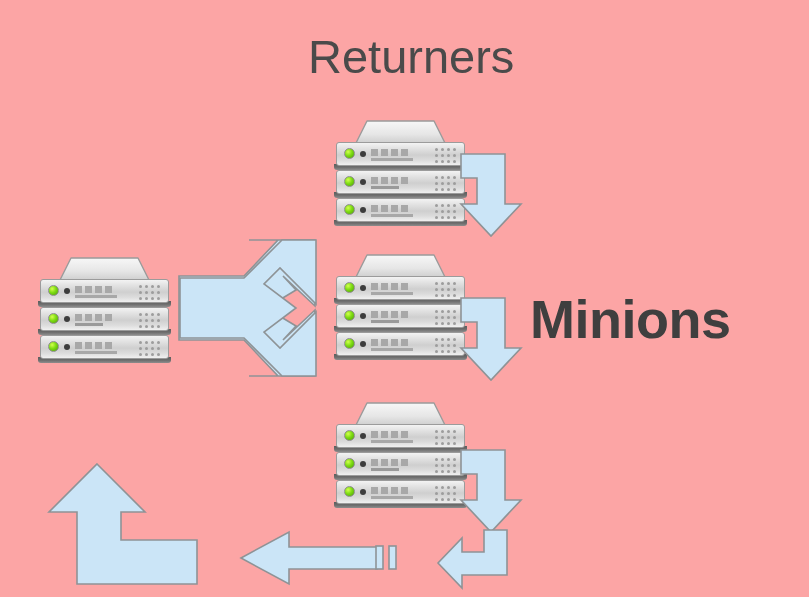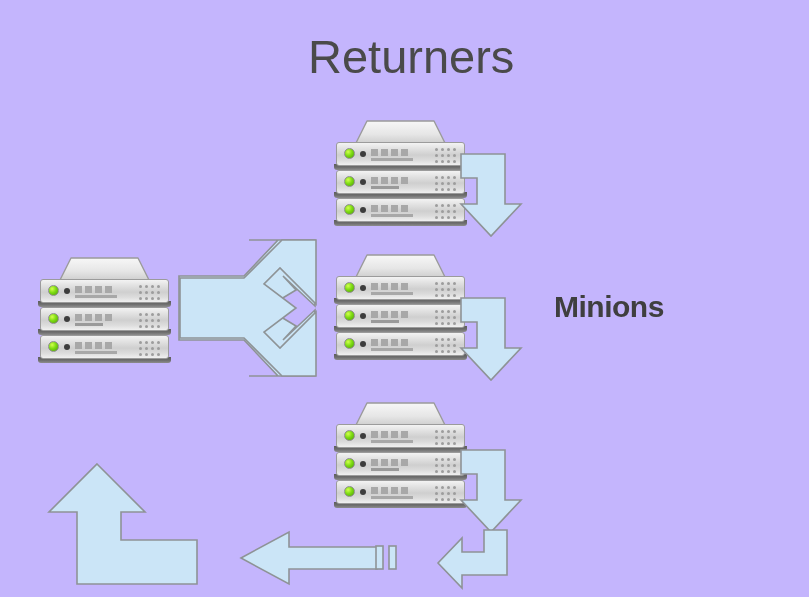--- a/index.html
+++ b/index.html
@@ -7,21 +7,21 @@
     padding: 0;
     background: #ffffff;
   }
   body {
     font-family: "Liberation Sans", sans-serif;
   }
   #canvas {
     position: relative;
     width: 809px;
     height: 597px;
-    background: #c4b5fd;
+    background: #fca5a5;
     overflow: hidden;
   }
 
   
   .label {
     position: absolute;
     white-space: nowrap;
     line-height: 1;
   }
   .label-title {
@@ -34,23 +34,23 @@
   }
   .label-master {
     left: 18px;
     top: 186px;
     font-size: 45px;
     font-weight: bold;
     color: #3f3f3f;
     letter-spacing: -0.5px;
   }
   .label-minions {
-    left: 554px;
+    left: 530px;
     top: 292px;
-    font-size: 30px;
+    font-size: 54px;
     font-weight: bold;
     color: #3f3f3f;
     letter-spacing: -0.5px;
   }
 
   
   .server-stack {
     position: absolute;
     width: 133px;
     height: 108px;

